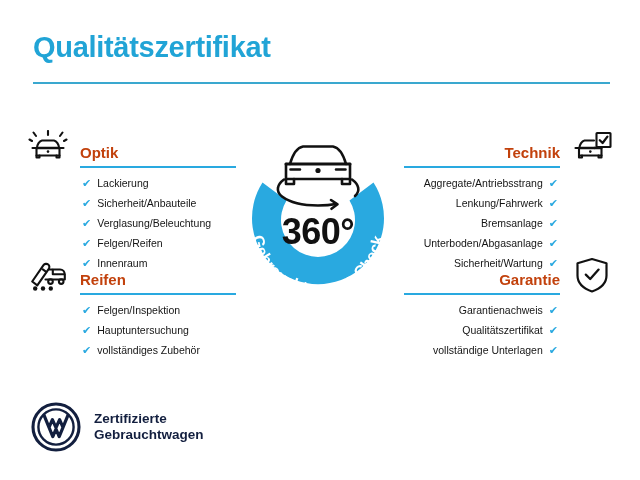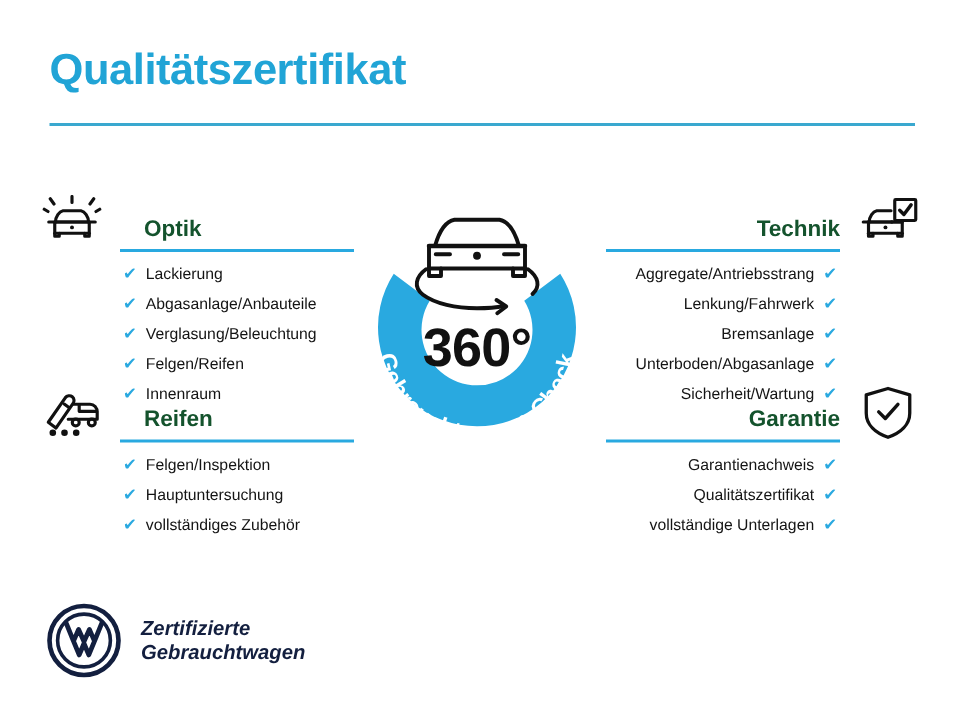--- a/index.html
+++ b/index.html
@@ -78,24 +78,23 @@
     flex: 1 1 auto;
     padding: 0 0 0 10px;
   }
   .block-right .block-title-wrap {
     padding: 0 10px 0 0;
   }
 
   .block-title {
     font-size: 15px;
     font-weight: bold;
-    color: #14532d;
+    color: #c2410c;
     line-height: 1.1;
     padding-bottom: 5px;
-    margin-left: 16px;
   }
   .block-right .block-title { text-align: right; }
 
   .block-rule {
     height: 2px;
     background: #29a9e0;
     width: 100%;
   }
 
   .block-list {
@@ -138,21 +137,20 @@
   .badge svg { display: block; }
 
   
   .footer {
     position: absolute;
     left: 31px;
     top: 402px;
     display: flex;
     align-items: center;
     gap: 13px;
-    font-style: italic;
   }
   .vw-mark { width: 50px; height: 50px; flex: 0 0 50px; }
   .footer-text {
     font-size: 13.5px;
     font-weight: bold;
     line-height: 1.22;
     color: #131f3f;
     white-space: pre-line;
   }
 </style>
@@ -185,21 +183,21 @@
         <div class="block-rule"></div>
       </div>
     </div>
     <ul class="block-list">
       <li>
           <span class="tick">✔</span>
           <span class="item-text">Lackierung</span>
         </li>
       <li>
           <span class="tick">✔</span>
-          <span class="item-text">Abgasanlage/Anbauteile</span>
+          <span class="item-text">Sicherheit/Anbauteile</span>
         </li>
       <li>
           <span class="tick">✔</span>
           <span class="item-text">Verglasung/Beleuchtung</span>
         </li>
       <li>
           <span class="tick">✔</span>
           <span class="item-text">Felgen/Reifen</span>
         </li>
       <li>

